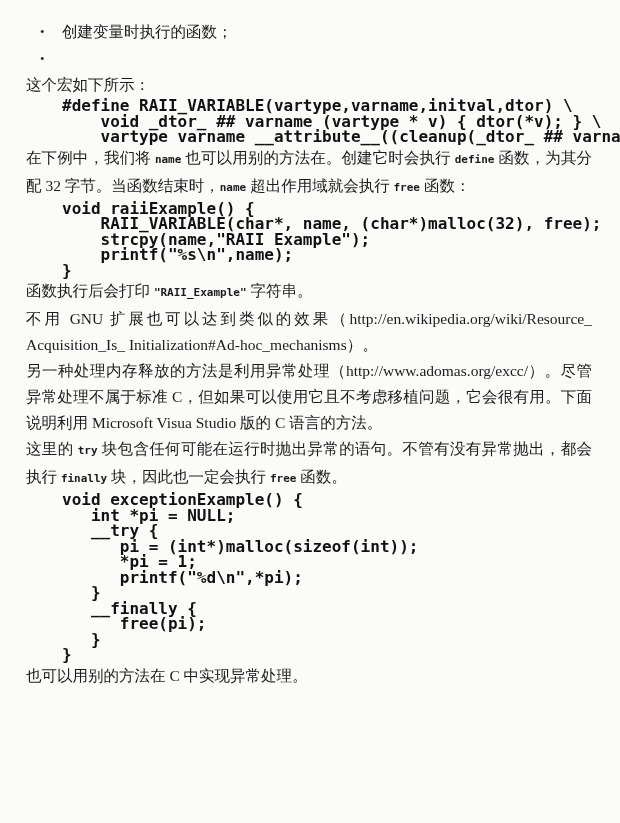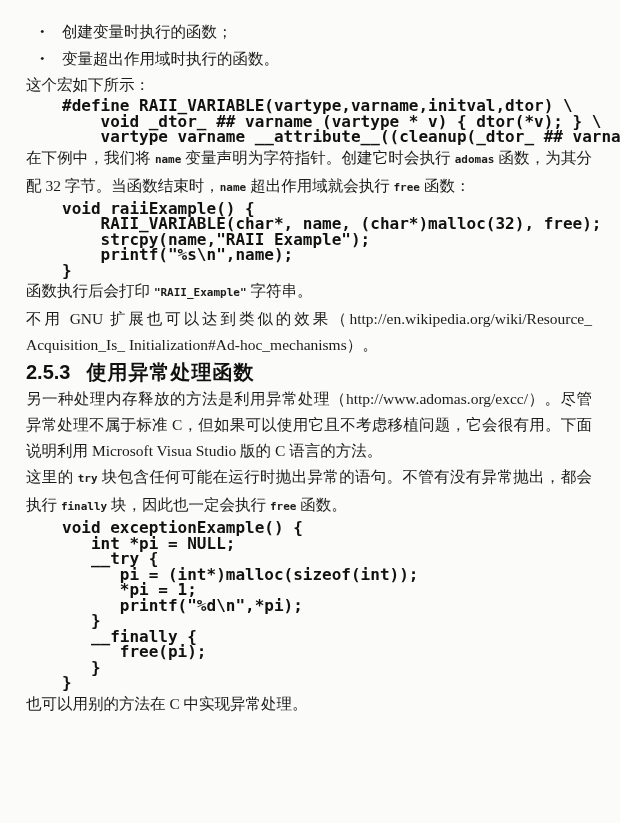--- a/index.html
+++ b/index.html
@@ -75,45 +75,41 @@
 
 <div class="page">
 
   <ul class="bullets">
     <li>
       <span class="bullet-marker">•</span>
       <span>创建变量时执行的函数；</span>
     </li>
     <li>
       <span class="bullet-marker">•</span>
-      <span>变量超出作用域时执行的函数。</span>
     </li>
   </ul>
 
   <p class="body mt8">这个宏如下所示：</p>
 
   <pre class="code mt10">#define RAII_VARIABLE(vartype,varname,initval,dtor) \
     void _dtor_ ## varname (vartype * v) { dtor(*v); } \
     vartype varname __attribute__((cleanup(_dtor_ ## varname))) = (initval)</pre>
 
-  <p class="body just mt10"><span>在下例中，我们将 </span><span class="imono">name</span><span> 变量声明为字符指针。创建它时会执行 </span><span class="imono">adomas</span><span> 函数，为其分配 32 字节。当函数结束时，</span><span class="imono">name</span><span> 超出作用域就会执行 </span><span class="imono">free</span><span> 函数：</span></p>
+  <p class="body just mt10"><span>在下例中，我们将 </span><span class="imono">name</span><span> 也可以用别的方法在。创建它时会执行 </span><span class="imono">define</span><span> 函数，为其分配 32 字节。当函数结束时，</span><span class="imono">name</span><span> 超出作用域就会执行 </span><span class="imono">free</span><span> 函数：</span></p>
 
   <pre class="code mt8">void raiiExample() {
     RAII_VARIABLE(char*, name, (char*)malloc(32), free);
     strcpy(name,"RAII Example");
     printf("%s\n",name);
 }</pre>
 
   <p class="body mt8"><span>函数执行后会打印 </span><span class="imono">"RAII_Example"</span><span> 字符串。</span></p>
 
   <p class="body just mt10"><span>不用 GNU 扩展也可以达到类似的效果（http://en.wikipedia.org/wiki/Resource_ Acquisition_Is_ Initialization#Ad-hoc_mechanisms）。</span></p>
 
-  <h2 class="heading mt12">
-    <span class="sec-num">2.5.3</span><span class="sec-title">使用异常处理函数</span>
-  </h2>
 
   <p class="body just mt10"><span>另一种处理内存释放的方法是利用异常处理（http://www.adomas.org/excc/）。尽管异常处理不属于标准 C，但如果可以使用它且不考虑移植问题，它会很有用。下面说明利用 Microsoft Visua Studio 版的 C 语言的方法。</span></p>
 
   <p class="body just mt8"><span>这里的 </span><span class="imono">try</span><span> 块包含任何可能在运行时抛出异常的语句。不管有没有异常抛出，都会执行 </span><span class="imono">finally</span><span> 块，因此也一定会执行 </span><span class="imono">free</span><span> 函数。</span></p>
 
   <pre class="code mt8">void exceptionExample() {
    int *pi = NULL;
    __try {
       pi = (int*)malloc(sizeof(int));
       *pi = 1;

